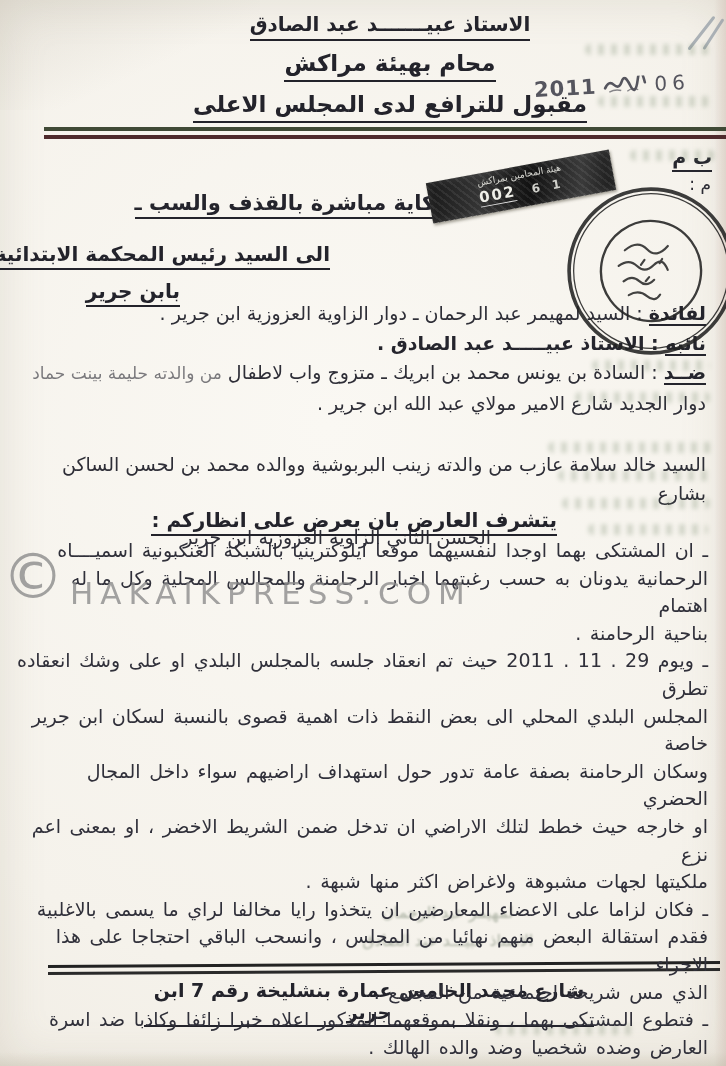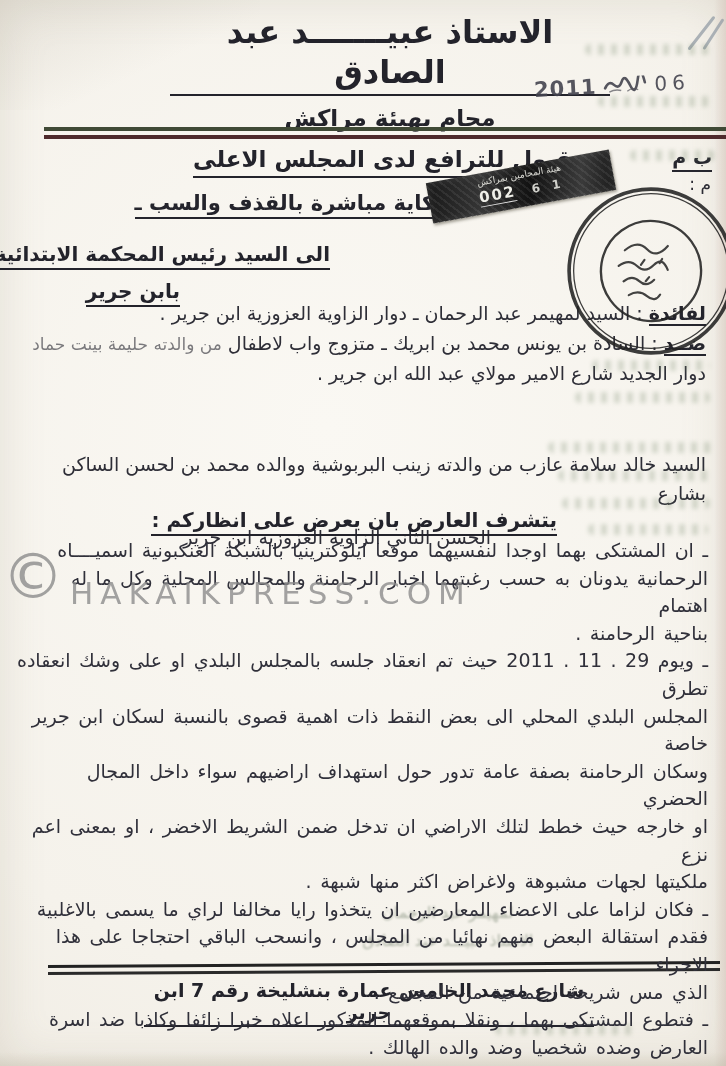--- a/index.html
+++ b/index.html
@@ -16,21 +16,21 @@
     background:linear-gradient(to top, rgba(180,170,150,.25), rgba(180,170,150,0));}
   .crease{position:absolute;left:0;top:0;width:260px;height:110px;
     background:linear-gradient(155deg, rgba(175,168,152,.22), rgba(175,168,152,0) 60%);}
 
   .u{border-bottom:2.4px solid currentColor;padding-bottom:2px;display:inline-block;}
 
   
   .letterhead{position:absolute;top:12px;left:170px;width:440px;text-align:center;
     font-weight:700;color:#23232b;}
   .letterhead .lh-line{margin-bottom:8px;font-size:23px;line-height:1.25;}
-  .letterhead .lh-line:first-child{font-size:32px;}
+  .letterhead .lh-line:first-child{font-size:20px;}
 
   
   .date-stamp{position:absolute;left:534px;top:74px;direction:ltr;display:flex;align-items:center;
     gap:7px;color:#44444f;font-weight:700;font-size:21px;transform:rotate(-3deg);opacity:.9;
     letter-spacing:1px;}
   .date-stamp .day{letter-spacing:5px;font-weight:400;font-size:20px;}
 
   
   .rule-top{position:absolute;left:44px;right:0;top:127px;height:4px;background:#404a36;}
   .rule-bot{position:absolute;left:44px;right:0;top:135px;height:3.5px;background:#4e2a2c;}
@@ -169,20 +169,21 @@
     </g>
   </svg>
 
   <div class="addressee">
     <div><span class="u">الى السيد رئيس المحكمة الابتدائية</span></div>
     <div class="ad2"><span class="u">بابن جرير</span></div>
   </div>
 
   <div class="parties">
     <div><span class="party-label">لفائدة</span><span> : السيد لمهيمر عبد الرحمان ـ دوار الزاوية العزوزية ابن جرير .</span></div>
+    <div class="party-bold"><span class="party-label">نائبه</span><span> : الاستاذ عبيـــــد عبد الصادق .</span></div>
     <div><span class="party-label">ضــد</span><span> : السادة  بن يونس محمد بن ابريك ـ متزوج واب لاطفال </span><span class="party-faded">من والدته حليمة بينت حماد</span></div>
     <div class="party-indent"><span>دوار الجديد شارع الامير مولاي عبد الله ابن جرير .</span></div>
   </div>
 
   <div class="intro">
     <div>السيد خالد سلامة عازب من والدته زينب البربوشية ووالده محمد بن لحسن الساكن بشارع</div>
     <div class="in2">الحسن الثاني الزاوية العزوزية ابن جرير</div>
   </div>
 
   <div class="salutation"><span class="u">يتشرف العارض بان يعرض على انظاركم :</span></div>

